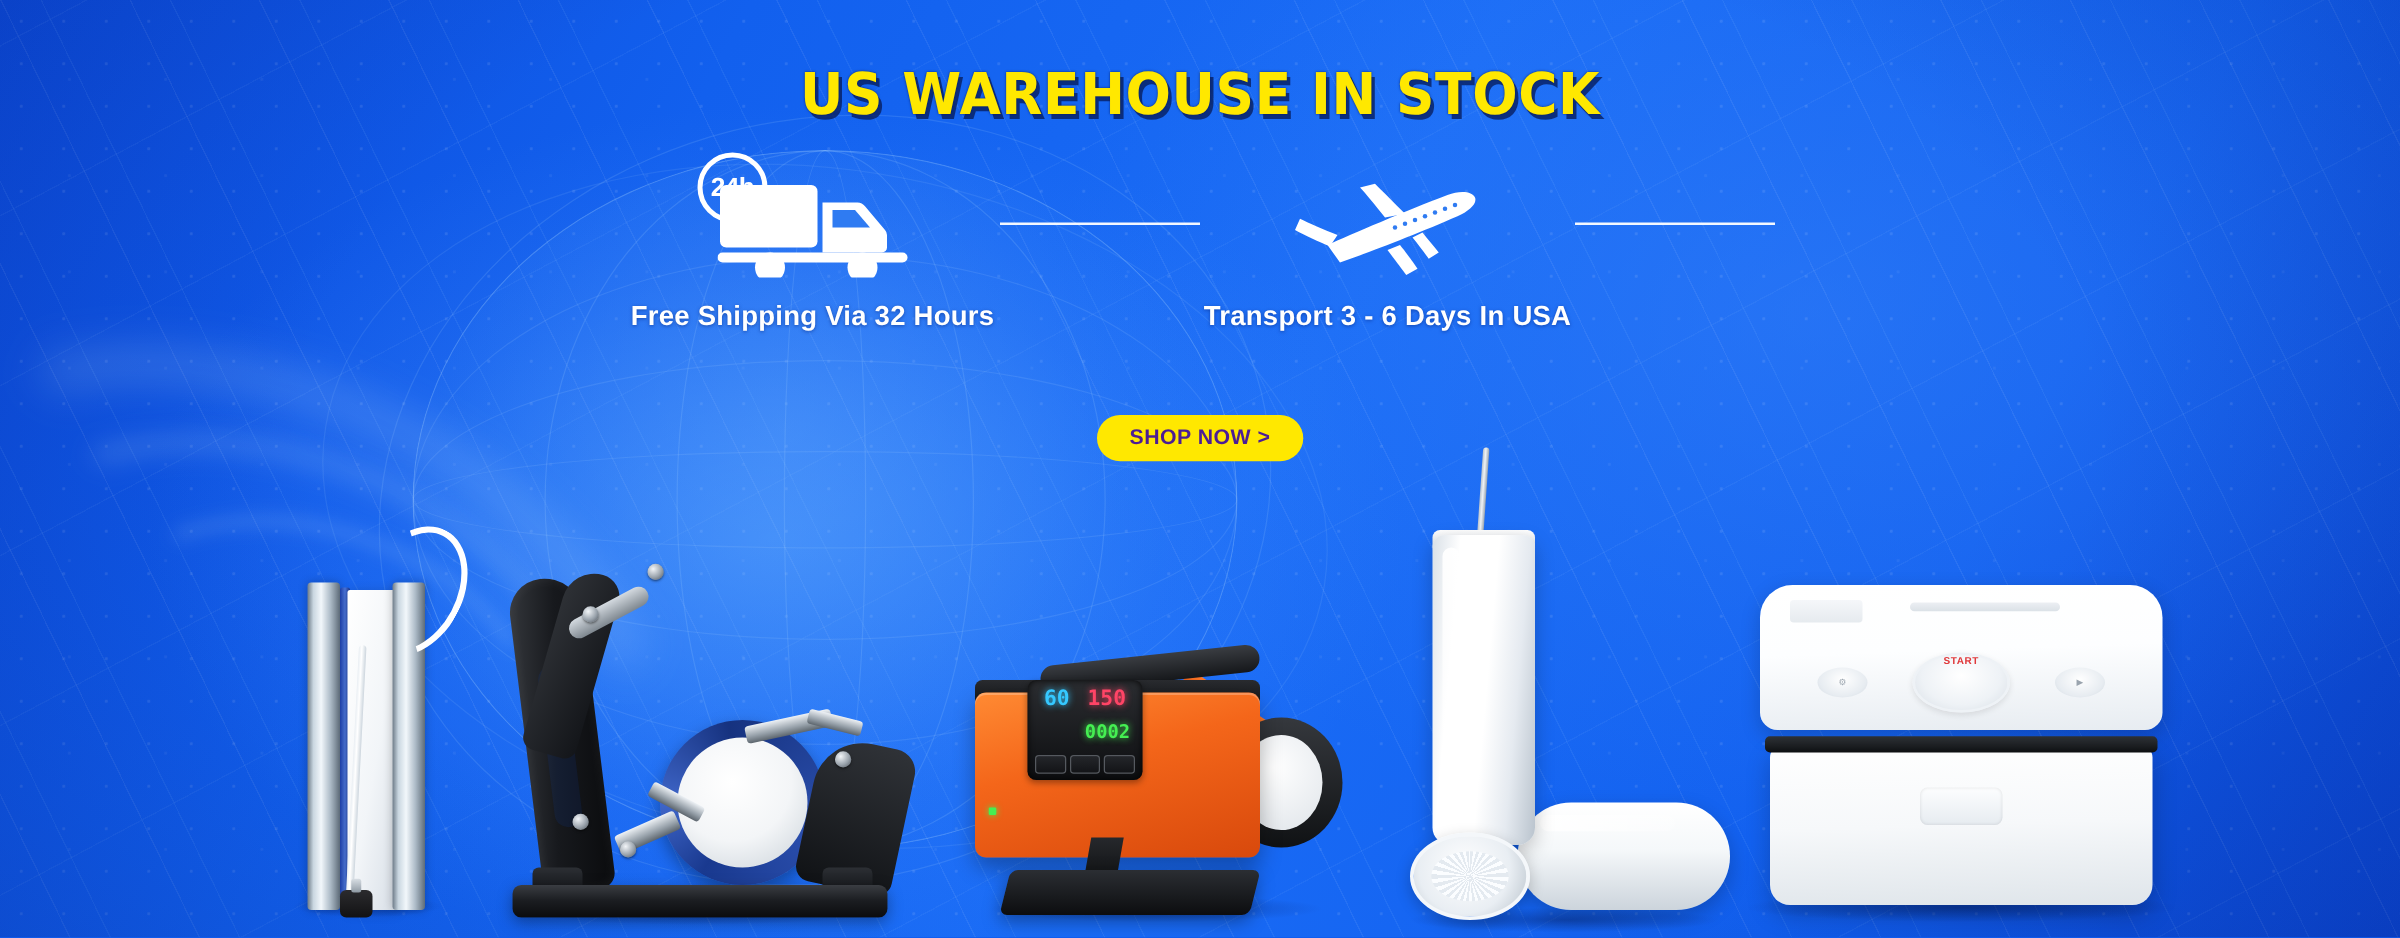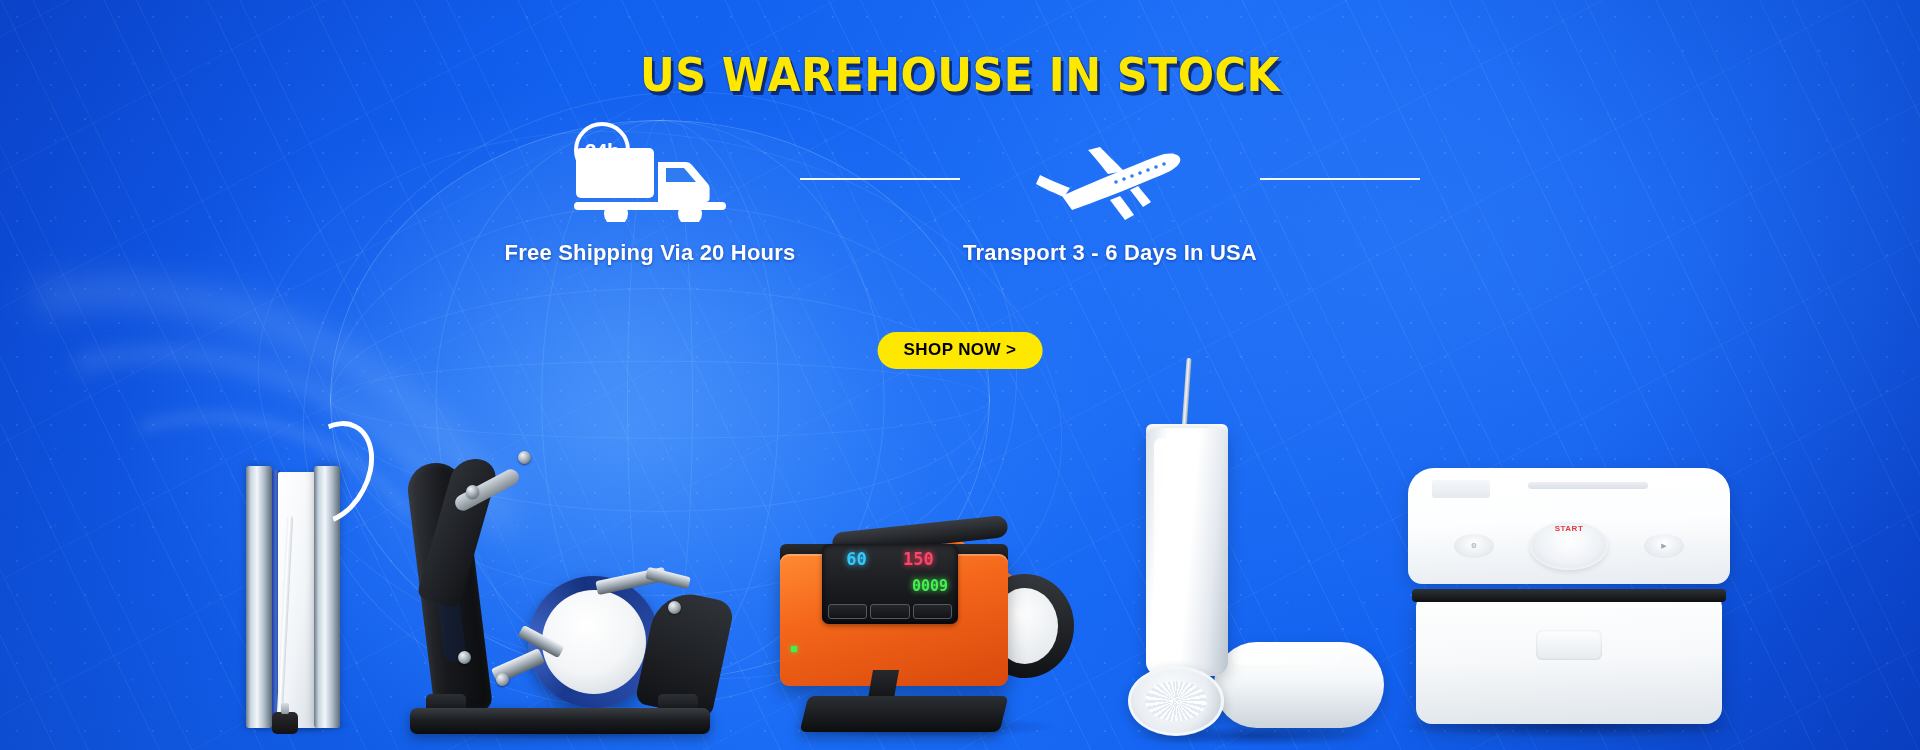--- a/index.html
+++ b/index.html
@@ -119,36 +119,36 @@
     flex:0 0 auto;
   }
   .connector i { display:block; width:100%; height:2px; background:#ffffff; opacity:.95; }
   .f-truck { width:300px; }
   .f-plane { width:300px; }
   .f-hand  { width:260px; }
 
   
   .truck-wrap { position:relative; width:200px; height:86px; }
   .badge24 {
-    position:absolute; left:24px; top:-14px; width:56px; height:56px; border-radius:50%;
+    position:absolute; left:8px; top:-14px; width:56px; height:56px; border-radius:50%;
     border:4px solid #fff; display:flex; align-items:center; justify-content:center;
     z-index:3;
     text-align:right;
   }
   .badge24 span {
     color:#fff; font-weight:bold; font-size:21px; line-height:1; letter-spacing:-.5px;
   }
   .truck-svg { position:absolute; left:24px; top:4px; }
   .plane-svg { display:block; }
   .hand-svg  { display:block; }
 
   
   .shopnow {
     position:absolute; left:50%; top:332px; transform:translateX(-50%);
-    background:#ffe800; color:#000000;
+    background:#ffe800; color:#4c1d95;
     font-weight:bold; font-size:17px; letter-spacing:.4px;
     padding:8px 26px 9px; border-radius:22px; border:none; cursor:pointer;
     white-space:nowrap; font-family:"Liberation Sans", sans-serif;
   }
 
   
   .products { position:absolute; left:0; right:0; bottom:0; height:430px; }
   .prod { position:absolute; bottom:0; }
 
   
@@ -249,21 +249,21 @@
   .op-handle {
     position:absolute; left:62px; bottom:186px; width:176px; height:22px; border-radius:12px;
     background:linear-gradient(180deg,#3a3d42,#15171a);
     transform:rotate(-6deg);
   }
   .op-handle2 {
     position:absolute; left:168px; bottom:150px; width:108px; height:18px; border-radius:10px;
     background:linear-gradient(180deg,#ff7a2a,#d2480c); transform:rotate(34deg);
   }
   .op-screen {
-    position:absolute; left:42px; bottom:62px; width:136px; height:80px; border-radius:7px;
+    position:absolute; left:42px; bottom:62px; width:92px; height:80px; border-radius:7px;
     background:linear-gradient(180deg,#2b2d31,#0d0e10);
     box-shadow:inset 0 0 6px rgba(0,0,0,.9), 0 2px 5px rgba(0,0,0,.35);
     padding:7px 6px 5px; display:flex; flex-direction:column; justify-content:space-between;
   }
   .op-row1 { display:flex; justify-content:space-around; align-items:center; }
   .led { font-family:"DejaVu Sans Mono", monospace; font-weight:bold; line-height:1; }
   .led-temp { font-size:17px; color:#35c8ff; text-shadow:0 0 6px #35c8ff; }
   .led-set  { font-size:17px; color:#ff4466; text-shadow:0 0 6px #ff4466; }
   .op-row2 { text-align:right; padding-right:4px; }
   .led-time { font-size:15px; color:#45ef52; text-shadow:0 0 6px #45ef52; }
@@ -419,21 +419,21 @@
           <svg class="truck-svg" width="158" height="82" viewBox="0 0 158 82">
             <rect x="2" y="8" width="78" height="50" rx="5" fill="#ffffff"></rect>
             <path d="M84 22 h28 a8 8 0 0 1 6 3 l16 19 a6 6 0 0 1 1.6 4 V58 a4 4 0 0 1 -4 4 H84 Z" fill="#ffffff"></path>
             <path d="M92 28 h18 l12 14 h-30 Z" fill="#2f7bf2"></path>
             <rect x="0" y="62" width="152" height="8" rx="4" fill="#ffffff"></rect>
             <circle cx="42" cy="74" r="12" fill="#ffffff"></circle>
             <circle cx="116" cy="74" r="12" fill="#ffffff"></circle>
           </svg>
         </div>
       </div>
-      <div class="cap">Free Shipping Via 20 Hours</div>
+      <div class="cap">Free Shipping Via 32 Hours</div>
     </div>
 
     <div class="connector">
         <i></i>
       </div>
 
     <div class="feature f-plane">
       <div class="icon-slot">
         <svg class="plane-svg" width="152" height="78" viewBox="0 0 152 78">
           <g fill="#ffffff">
@@ -505,21 +505,21 @@
       <div class="op-mugholder"></div>
       <div class="op-handle"></div>
       <div class="op-top"></div>
       <div class="op-body">
         <div class="op-screen">
           <div class="op-row1">
             <span class="led led-temp">60</span>
             <span class="led led-set">150</span>
           </div>
           <div class="op-row2">
-            <span class="led led-time">0009</span>
+            <span class="led led-time">0002</span>
           </div>
           <div class="op-row3">
             <div class="op-btn"></div>
             <div class="op-btn"></div>
             <div class="op-btn"></div>
           </div>
         </div>
         <div class="op-dot"></div>
       </div>
       <div class="op-standpost"></div>

